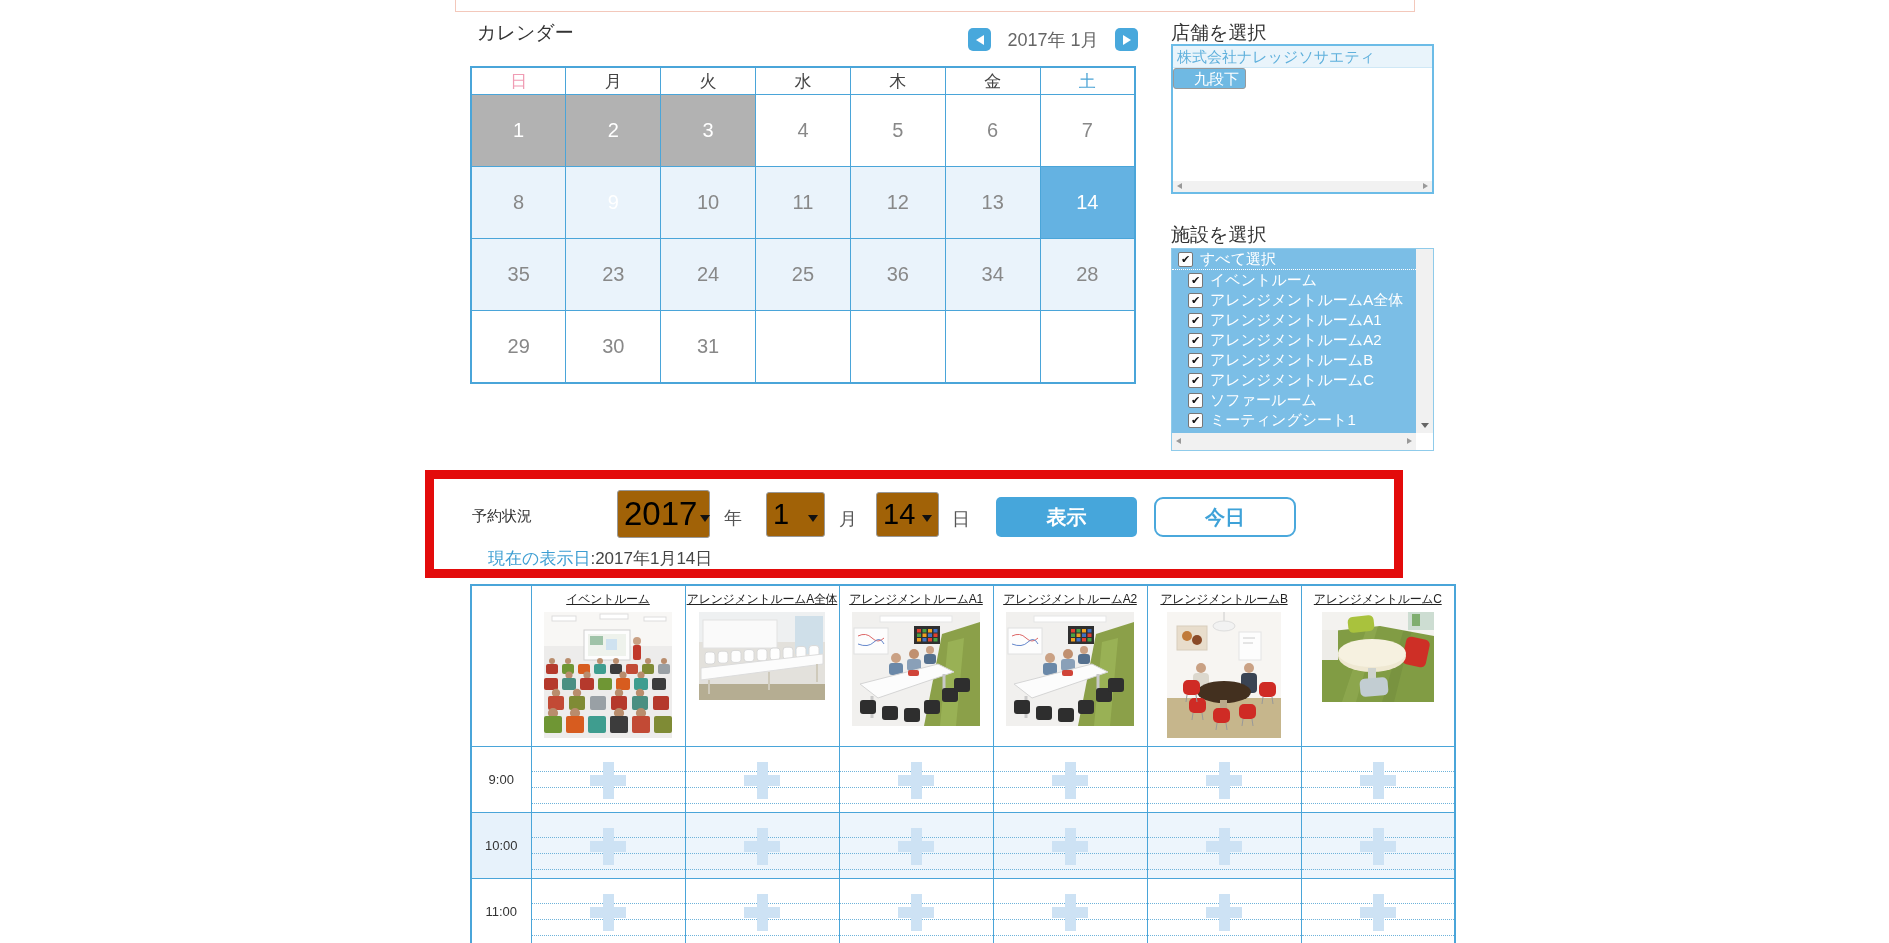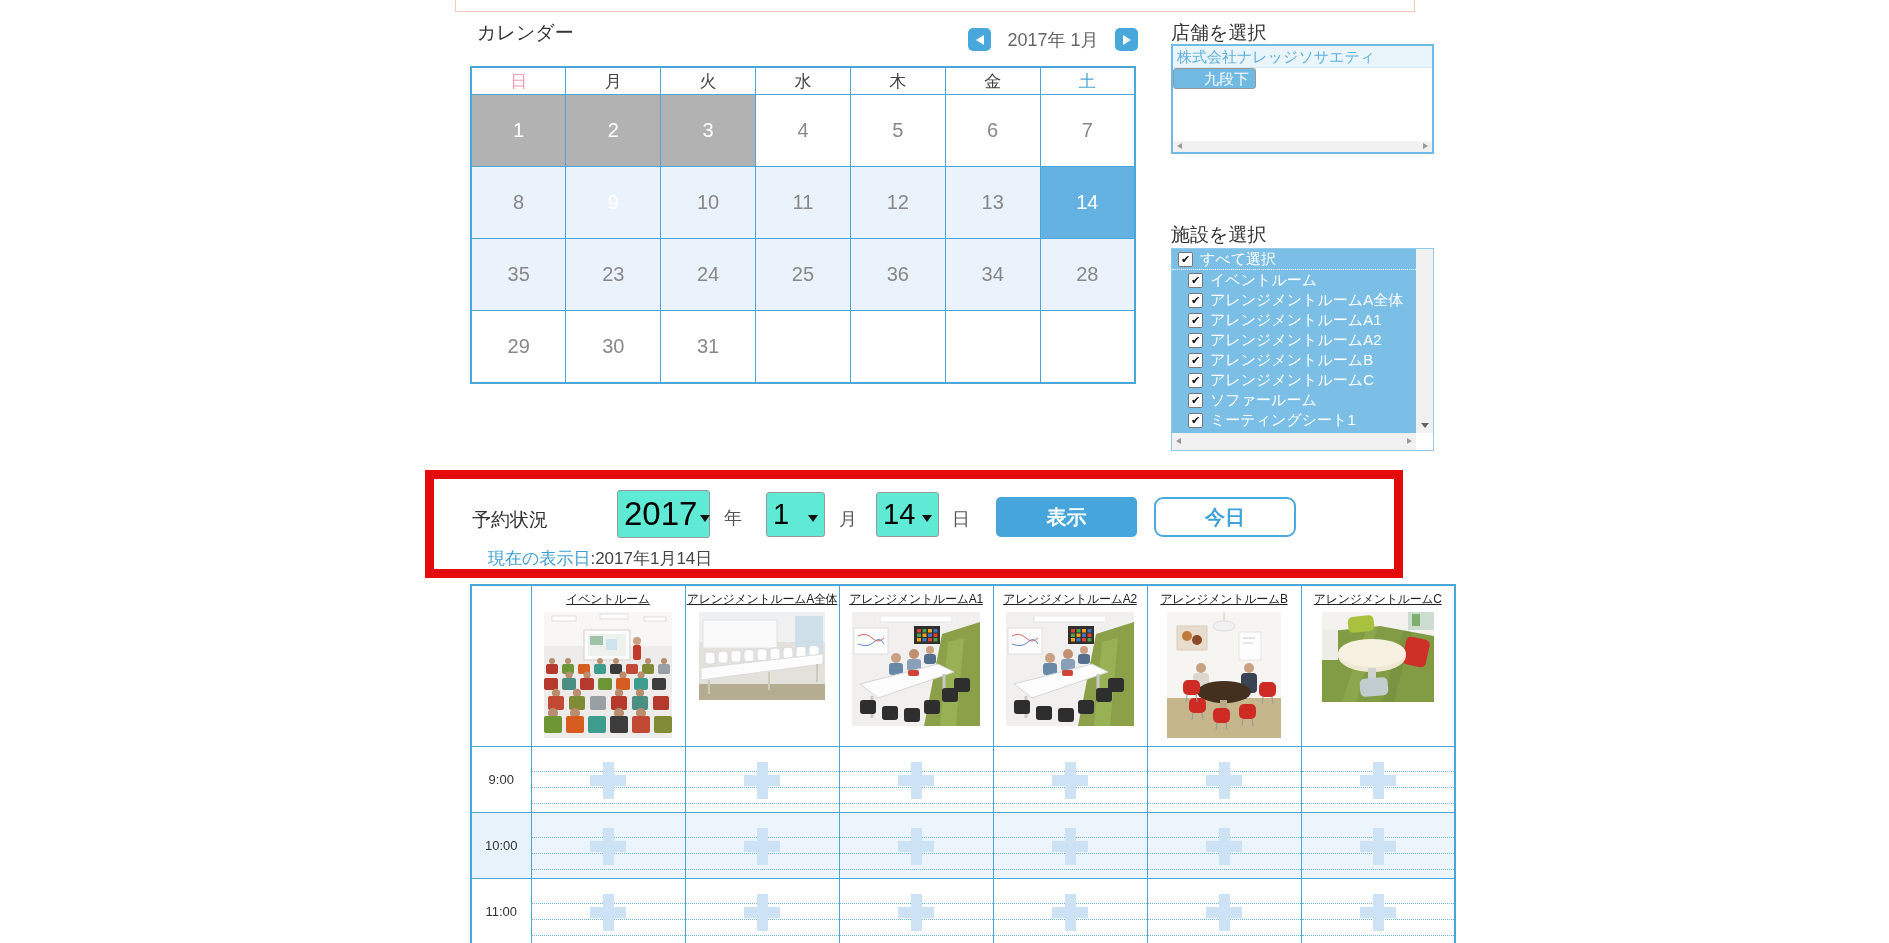--- a/index.html
+++ b/index.html
@@ -24,46 +24,46 @@
   table.cal th.sun{color:#f09cb4;}
   table.cal th.sat{color:#4ea5d6;}
   table.cal td{height:71px;font-size:20px;color:#888;background:#fff;}
   table.cal td.gray{background:#b2b2b2;color:#fff;}
   table.cal td.alt{background:#eaf3fb;}
   table.cal td.holiday{color:#fff;}
   table.cal td.selected{background:#64b2e2;color:#fff;}
 
   
   .side-title{position:absolute;left:1171px;font-size:19px;color:#333;}
-  .store-box{position:absolute;left:1171px;top:44px;width:263px;height:110px;border:2px solid #6cbce7;background:#fff;box-sizing:border-box;}
+  .store-box{position:absolute;left:1171px;top:44px;width:263px;height:150px;border:2px solid #6cbce7;background:#fff;box-sizing:border-box;}
   .store-item{height:21px;line-height:21px;font-size:15px;padding-left:4px;white-space:nowrap;overflow:hidden;}
   .store-item.first{background:#e9f4fb;color:#5fb0dc;border-bottom:1px solid #cfe8f6;}
-  .store-item.sel{background:#6fb9e3;color:#fff;padding-left:30px;}
+  .store-item.sel{background:#6fb9e3;color:#fff;padding-left:20px;}
   .hscroll{position:absolute;left:0;right:0;bottom:0;height:11px;background:#f1f1f1;}
   .arr{position:absolute;width:0;height:0;}
   .arr.l{left:4px;top:2px;border-top:3px solid transparent;border-bottom:3px solid transparent;border-right:5px solid #999;}
   .arr.r{right:4px;top:2px;border-top:3px solid transparent;border-bottom:3px solid transparent;border-left:5px solid #999;}
 
   .fac-box{position:absolute;left:1171px;top:248px;width:263px;height:203px;border:1px solid #8fcbea;background:#7bbee6;box-sizing:border-box;}
   .fac-list{position:absolute;left:0;top:0;right:17px;bottom:17px;overflow:hidden;}
   .fac-item{display:flex;align-items:center;height:20px;color:#fff;font-size:15px;white-space:nowrap;cursor:default;}
   .fac-item .cb{flex:0 0 13px;width:13px;height:13px;background:#fdfdfd;border:1px solid #777;border-radius:2px;margin:0 7px 0 6px;font-size:11px;line-height:13px;text-align:center;color:#111;cursor:pointer;}
   .fac-item.sub .cb{margin-left:16px;}
   .fac-item.all{border-bottom:1px dotted #fff;}
   .vscroll{position:absolute;top:0;right:0;bottom:17px;width:17px;background:#f1f1f1;}
   .arr.d{left:5px;bottom:5px;border-left:4px solid transparent;border-right:4px solid transparent;border-top:5px solid #666;}
   .fac-hscroll{position:absolute;left:0;right:17px;bottom:0;height:17px;background:#f1f1f1;}
   .fac-hscroll .arr.l{top:5px;}
   .fac-hscroll .arr.r{top:5px;}
   .corner{position:absolute;right:0;bottom:0;width:17px;height:17px;background:#fff;}
 
   
   .red-box{position:absolute;left:425px;top:470px;width:978px;height:108px;border:9px solid #e30b0b;box-sizing:border-box;background:#fff;}
-  .res-label{position:absolute;left:472px;top:507px;font-size:19px;color:#333;}
-  .sel{position:absolute;border:1px solid #999;border-radius:3px;background:#5eead4;color:#000;display:flex;align-items:center;justify-content:space-between;padding:0 6px;box-sizing:border-box;cursor:pointer;}
+  .res-label{position:absolute;left:472px;top:507px;font-size:15px;color:#333;}
+  .sel{position:absolute;border:1px solid #999;border-radius:3px;background:#a16207;color:#000;display:flex;align-items:center;justify-content:space-between;padding:0 6px;box-sizing:border-box;cursor:pointer;}
   .sel .dn{width:0;height:0;border-left:5px solid transparent;border-right:5px solid transparent;border-top:7px solid #111;margin-left:3px;margin-top:8px;}
   #year-sel{left:617px;top:490px;width:93px;height:48px;font-size:33px;}
   #month-sel{left:766px;top:492px;width:59px;height:45px;font-size:29px;}
   #day-sel{left:876px;top:492px;width:63px;height:45px;font-size:29px;}
   .unit{position:absolute;font-size:18px;color:#555;}
   #unit-year{left:724px;top:506px;}
   #unit-month{left:839px;top:507px;}
   #unit-day{left:952px;top:507px;}
   .show-btn{position:absolute;left:996px;top:497px;width:141px;height:40px;background:#46a6db;border-radius:5px;color:#fff;font-size:20px;font-weight:bold;display:flex;align-items:center;justify-content:center;cursor:pointer;}
   .today-btn{position:absolute;left:1154px;top:497px;width:142px;height:40px;background:#fff;border:2px solid #4aa8dc;border-radius:9px;color:#3ea2d8;font-size:20px;font-weight:bold;display:flex;align-items:center;justify-content:center;box-sizing:border-box;cursor:pointer;}

